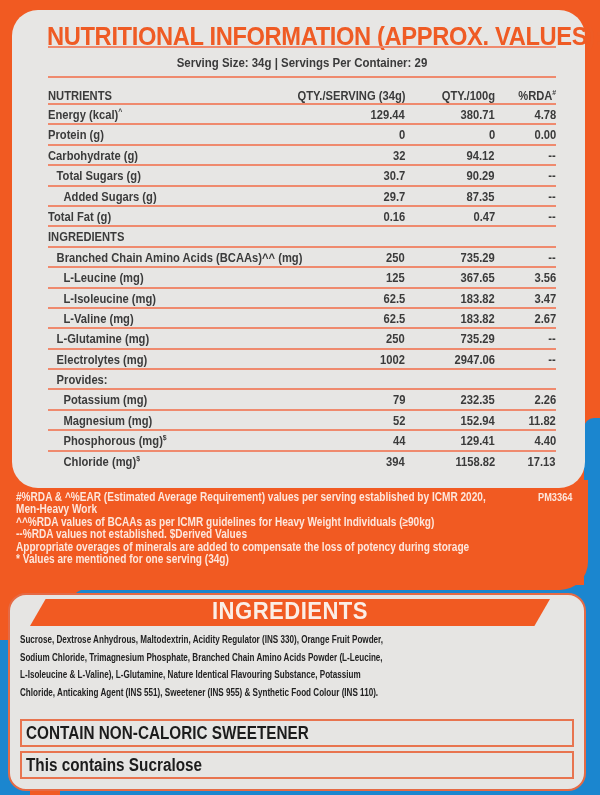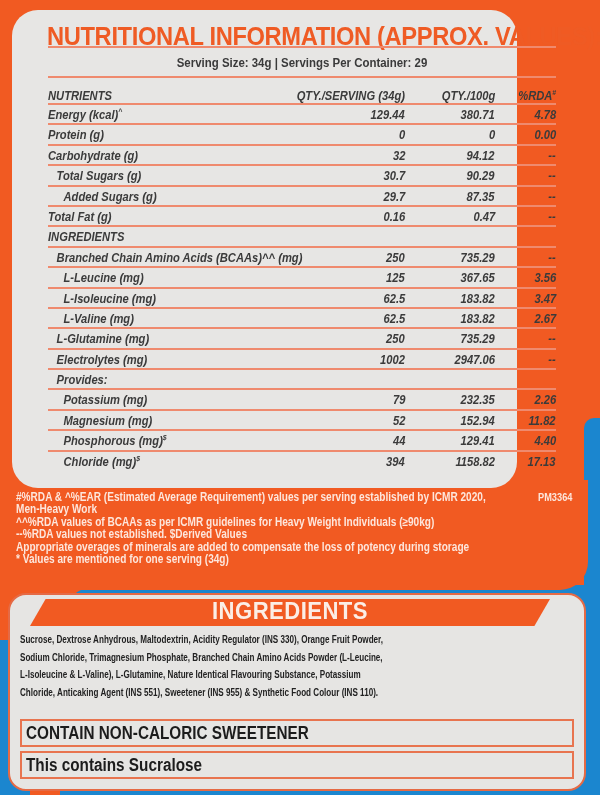--- a/index.html
+++ b/index.html
@@ -23,36 +23,36 @@
   }
   .orange-foot {
     position: absolute; left: 0; top: 480px; width: 588px; height: 110px;
     background: #f15a22; border-bottom-right-radius: 28px;
   }
   .blue-bottom-left {
     position: absolute; left: 0; top: 640px; width: 30px; height: 155px;
     background: #1b86cf;
   }
   .panel-top {
-    position: absolute; left: 12px; top: 10px; width: 505px; height: 478px;
+    position: absolute; left: 12px; top: 10px; width: 573px; height: 478px;
     background: #e7e6e4; border-radius: 26px;
   }
   .title {
     position: absolute; left: 35px; top: 12px; width: 520px;
     color: #ef5b24; font-weight: bold; font-size: 25.5px;
     letter-spacing: -0.4px; transform: scaleX(0.93); transform-origin: left;
     white-space: nowrap;
   }
   .rule { position: absolute; left: 36px; width: 508px; height: 2px; background: #ef8a6e; }
   .serving {
     position: absolute; left: 36px; top: 45px; width: 508px; text-align: center;
     font-size: 13px; font-weight: bold; color: #3a3a3a;
     transform: scaleX(0.88); transform-origin: center;
   }
-  .tbl { position: absolute; left: 36px; top: 76px; width: 508px; font-style: italic; }
+  .tbl { position: absolute; left: 36px; top: 76px; width: 508px; }
   .row {
     position: relative; height: 20.4px; border-bottom: 2px solid #ef8a6e;
     font-size: 13px; font-weight: bold; color: #3b3b3b; line-height: 19px;
   }
   .row.header { height: 19px; }
   .row.last { border-bottom: none; }
   .cell { position: absolute; top: 0; white-space: nowrap; }
   .c-label { left: 0; transform: scaleX(0.86); transform-origin: left; }
   .c-serv { right: 151px; transform: scaleX(0.86); transform-origin: right; }
   .c-100 { right: 61px; transform: scaleX(0.86); transform-origin: right; }

